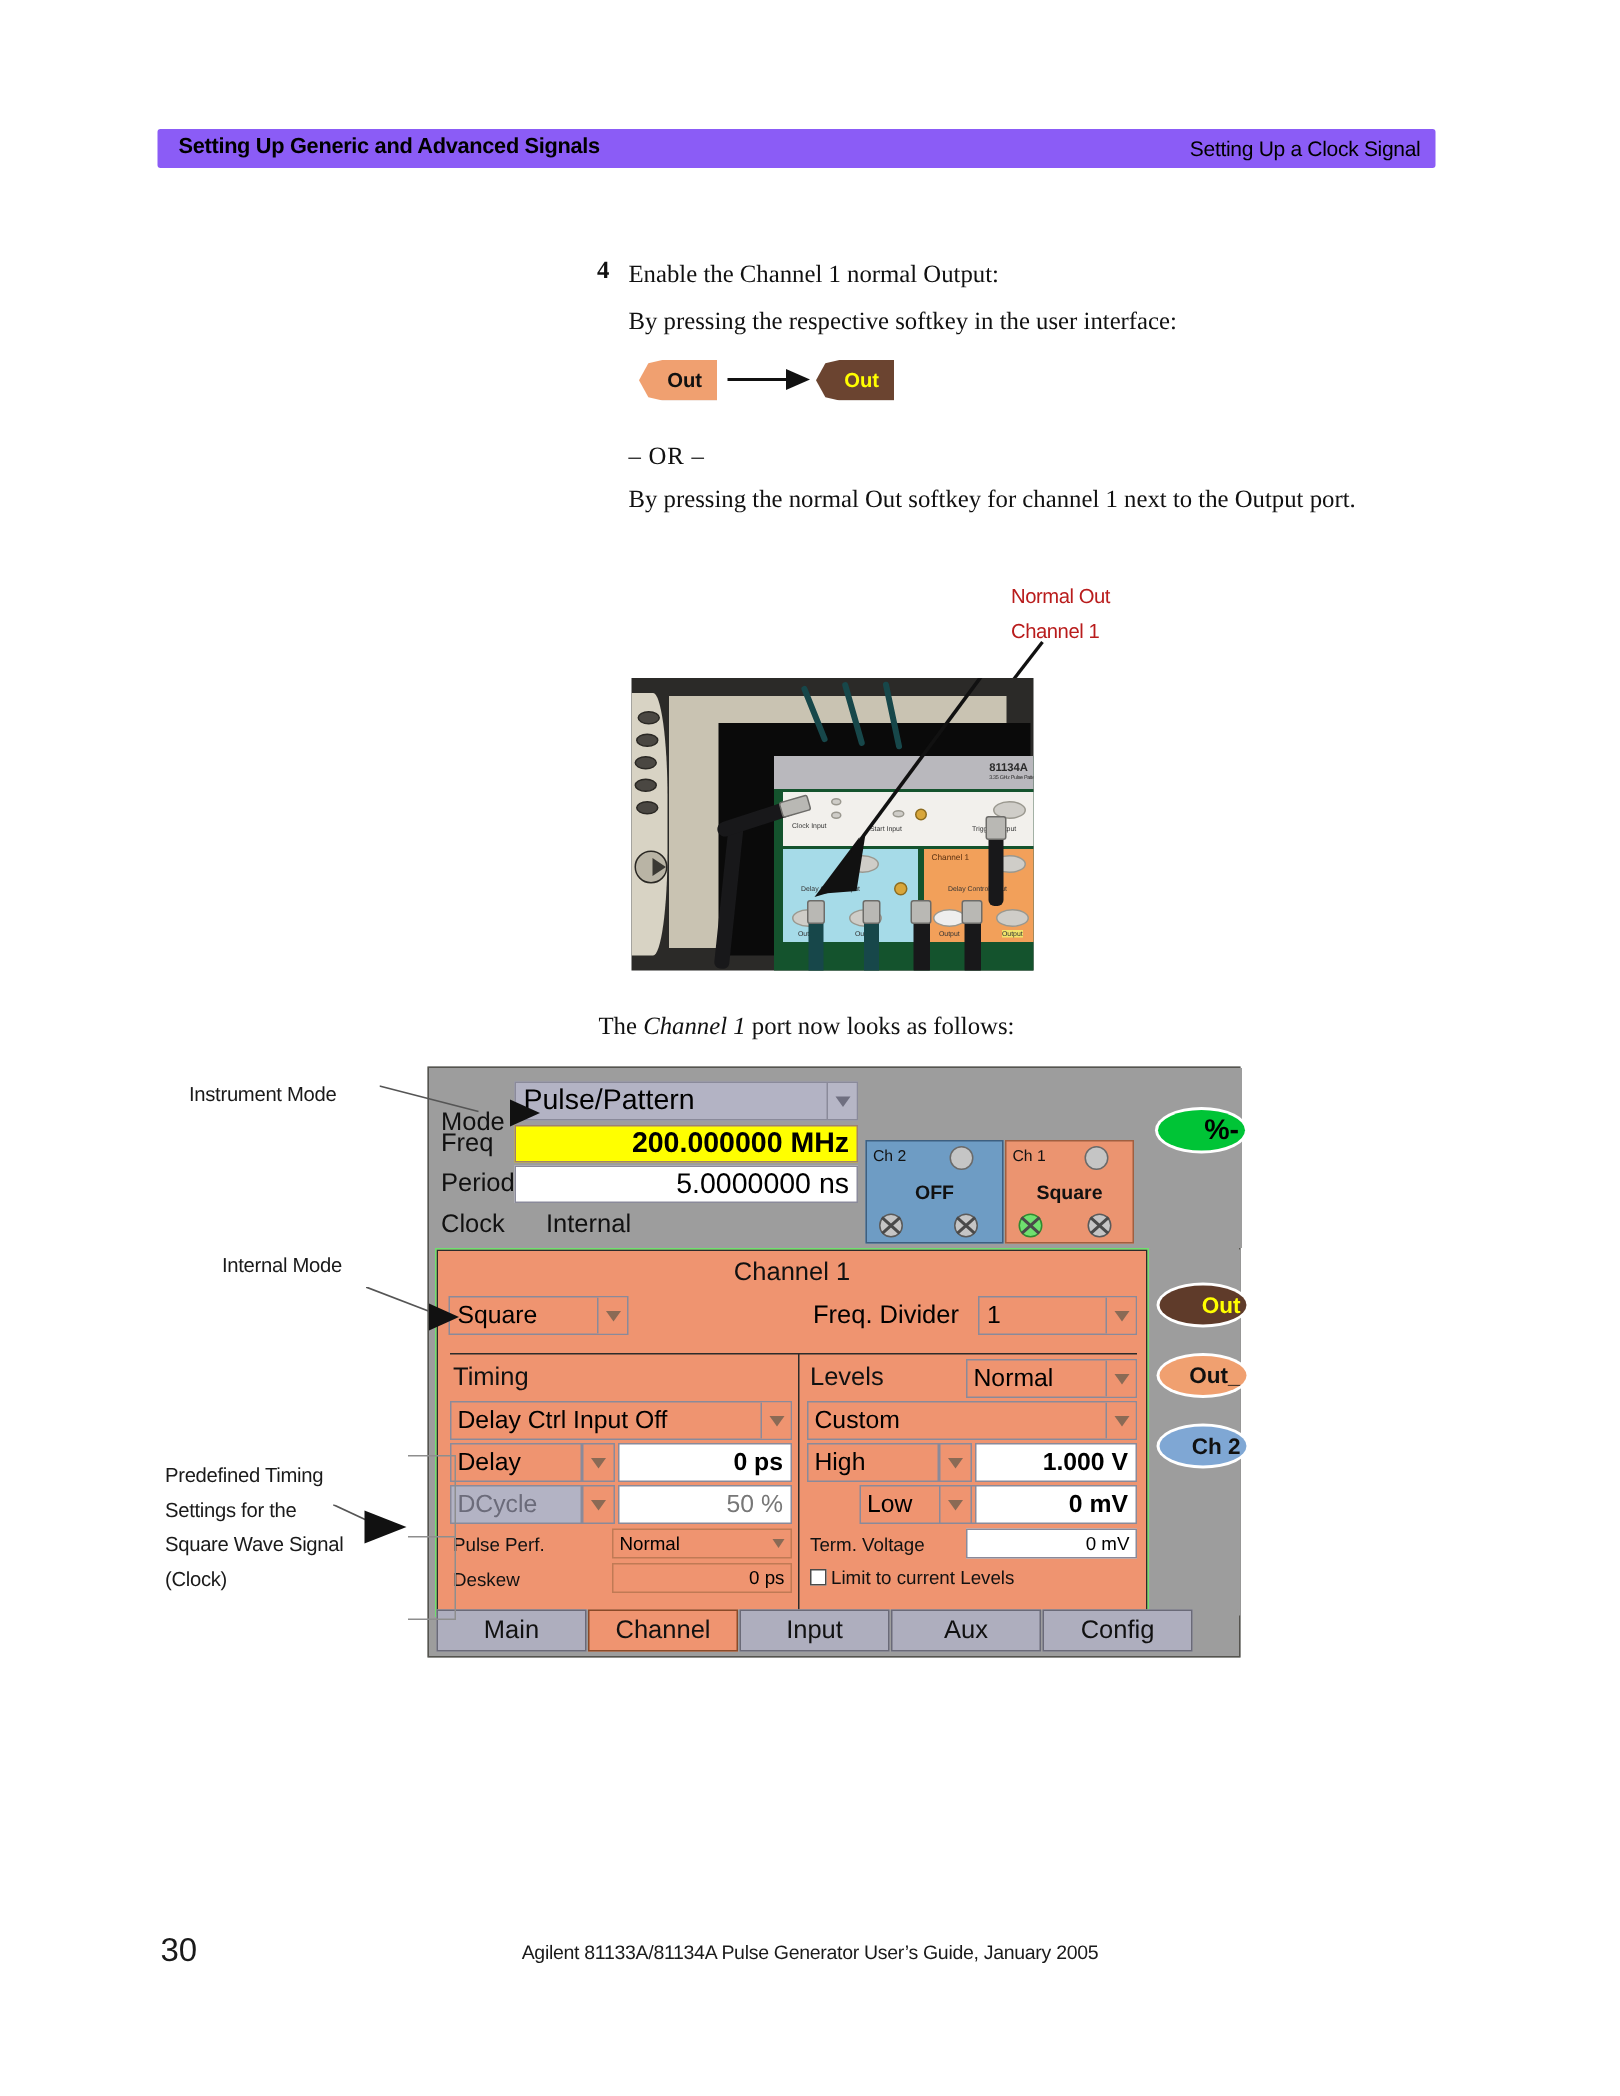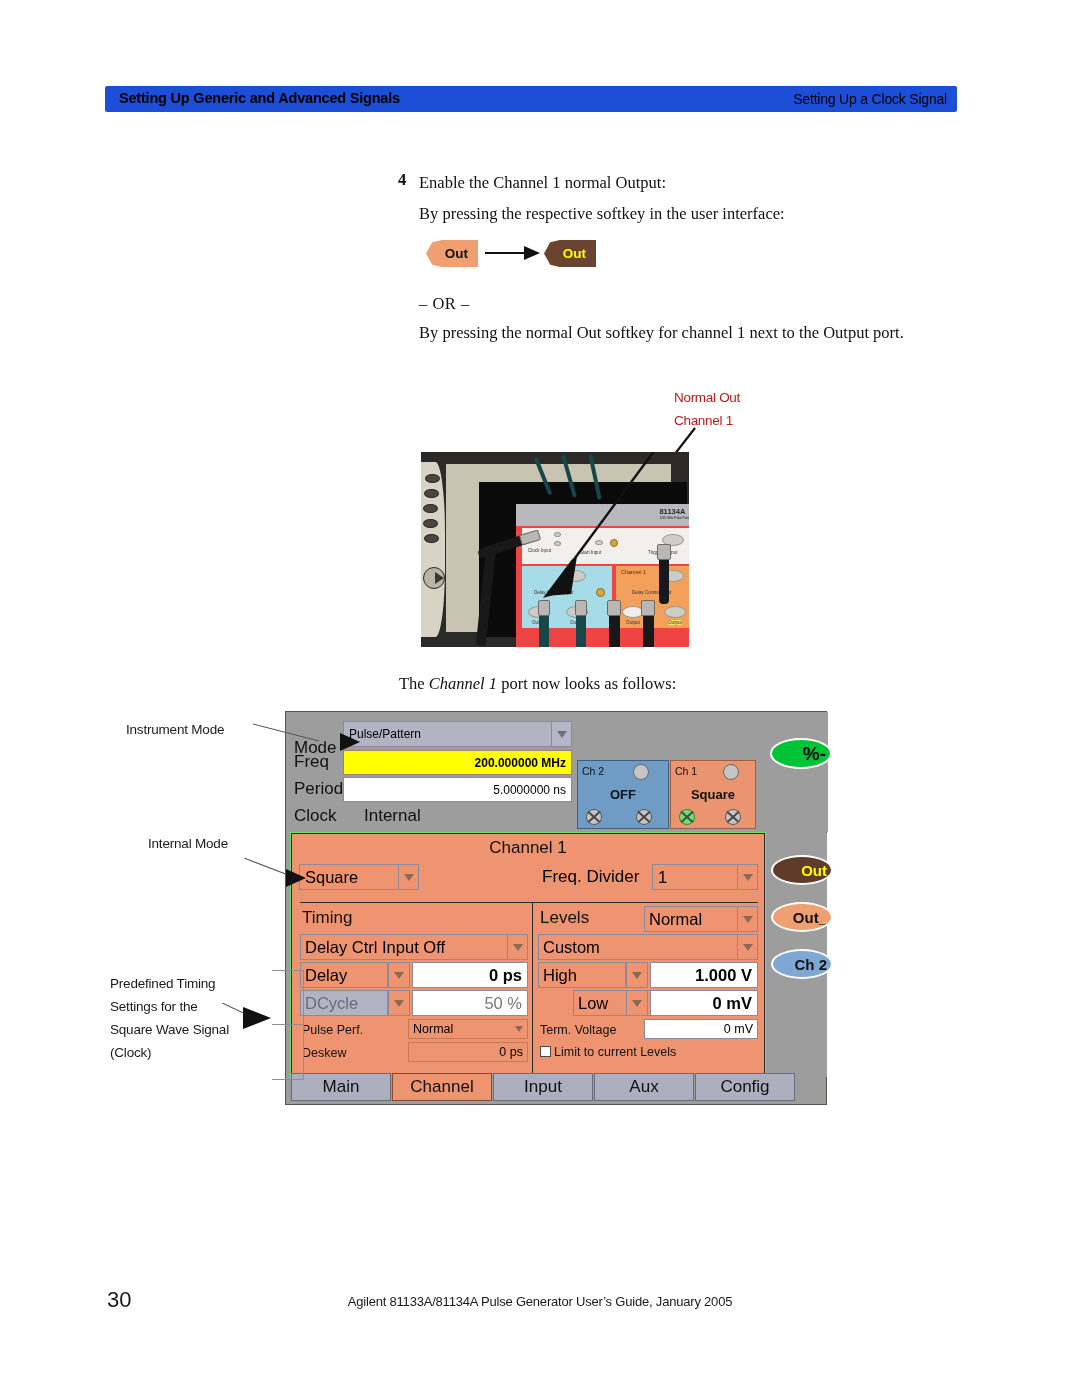--- a/index.html
+++ b/index.html
@@ -7,21 +7,21 @@
     width: 1080px; height: 1397px;
     background: #ffffff;
     font-family: "Liberation Serif", serif;
     overflow: hidden;
   }
   .page { position: relative; width: 1080px; height: 1397px; background:#fff; }
 
   
   .hdr-band {
     position: absolute; left: 105px; top: 86px; width: 852px; height: 26px;
-    background: #1d4ed8;
+    background: #8b5cf6;
     border-radius: 2px;
   }
   .hdr-left {
     position: absolute; left: 14px; top: 4px;
     font-family: "Liberation Sans", sans-serif;
     font-weight: bold; font-size: 14.5px; color: #000;
     letter-spacing: -0.2px;
   }
   .hdr-right {
     position: absolute; right: 10px; top: 5px;
@@ -81,21 +81,21 @@
   }
 
   
   .photo {
     position: absolute; left: 421px; top: 452px; width: 268px; height: 195px;
     background: #2b2a28;
     overflow: hidden;
   }
   .ph-bezel { position:absolute; left:25px; top:12px; width:225px; height:168px; background:#c9c3b2; }
   .ph-inner { position:absolute; left:33px; top:18px; width:208px; height:155px; background:#0a0a0a; }
-  .ph-plate { position:absolute; left:37px; top:22px; width:200px; height:146px; background:#ef4444; }
+  .ph-plate { position:absolute; left:37px; top:22px; width:200px; height:146px; background:#14532d; }
   .ph-top   { position:absolute; left:0px; top:0px; width:200px; height:22px; background:#b9b8bd; }
   .ph-model { position:absolute; right:8px; top:3px; font-family:"Liberation Sans",sans-serif; font-size:7.5px; font-weight:bold; color:#2a2a2a;}
   .ph-model small { display:block; font-size:3.6px; font-weight:normal; letter-spacing:-0.2px;}
   .ph-row1  { position:absolute; left:6px; top:24px; width:188px; height:36px; background:#f2f0ec; }
   .ph-blue  { position:absolute; left:6px; top:62px; width:90px; height:62px; background:#a6dbe8; }
   .ph-orng  { position:absolute; left:100px; top:62px; width:94px; height:62px; background:#f2a05a; }
   .ph-lbl   { position:absolute; font-family:"Liberation Sans",sans-serif; font-size:4.6px; color:#333; }
   .ph-ch1   { position:absolute; left:5px; top:3px; font-family:"Liberation Sans",sans-serif; font-size:5.5px; color:#5a3010;}
   .conn { position:absolute; border-radius:50%; background:#cfcdc8; border:1px solid #9a988f; }
   .gold { position:absolute; border-radius:50%; background:#d8a63a; border:1px solid #8d6c1f; }
@@ -125,21 +125,21 @@
     color: #000;
   }
   
   .ui-top { position:absolute; left:0; top:0; width:542px; height:120px; background:#9d9d9d; }
 
   .lbl { position:absolute; font-size:17px; color:#111; }
 
   .fld {
     position: absolute; background:#fff;
     border:1px solid #8a8a9a;
-    font-size:12px; display:flex; align-items:center;
+    font-size:19px; display:flex; align-items:center;
     padding: 0 5px;
     text-align: center;
   }
   .fld.right { justify-content: flex-end; }
   .fld .dd {
     position:absolute; right:0; top:0; bottom:0; width:20px;
     background:#b6b6c6; border-left:1px solid #8a8a9a;
     display:flex; align-items:center; justify-content:center;
   }
   .tri { width:0;height:0;border-left:5px solid transparent;border-right:5px solid transparent;border-top:7px solid #6f6f80;}

